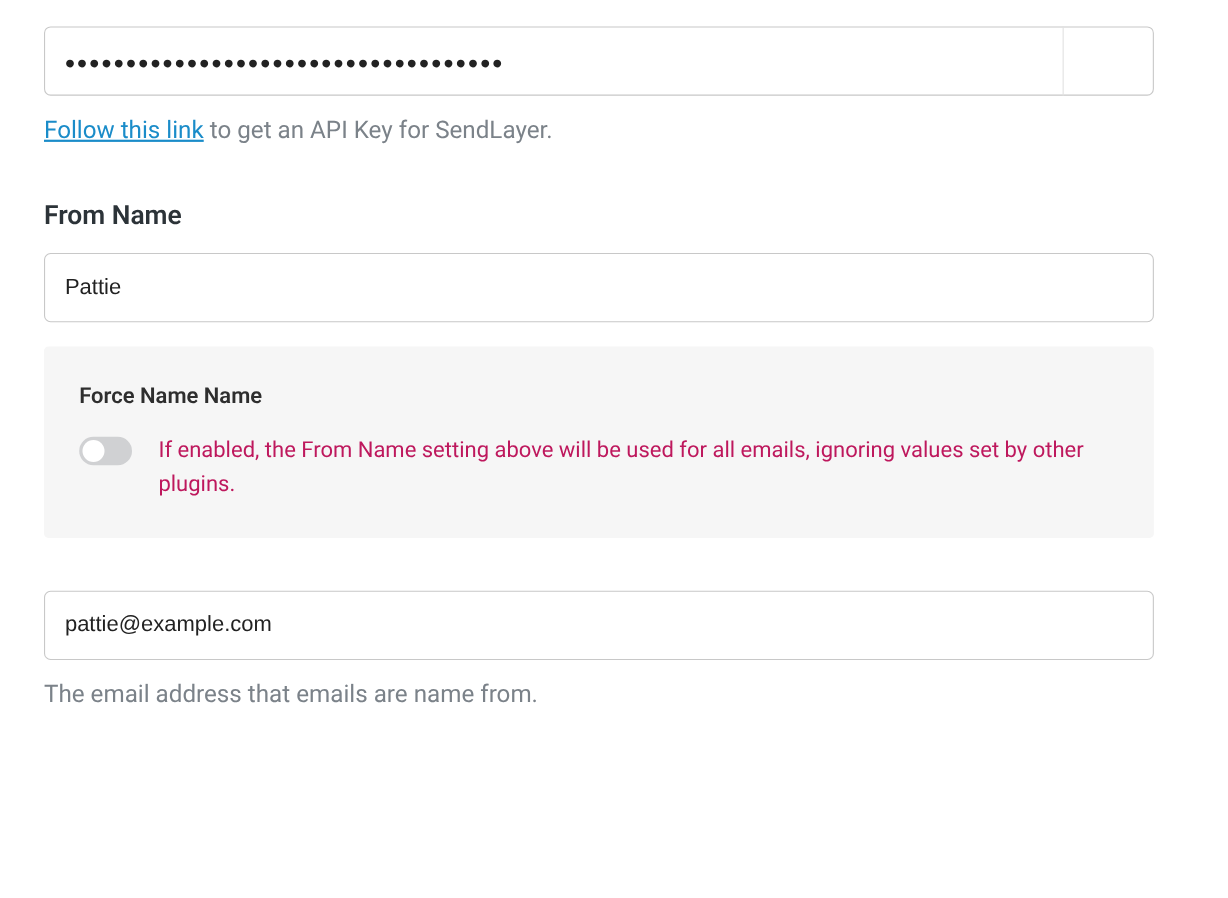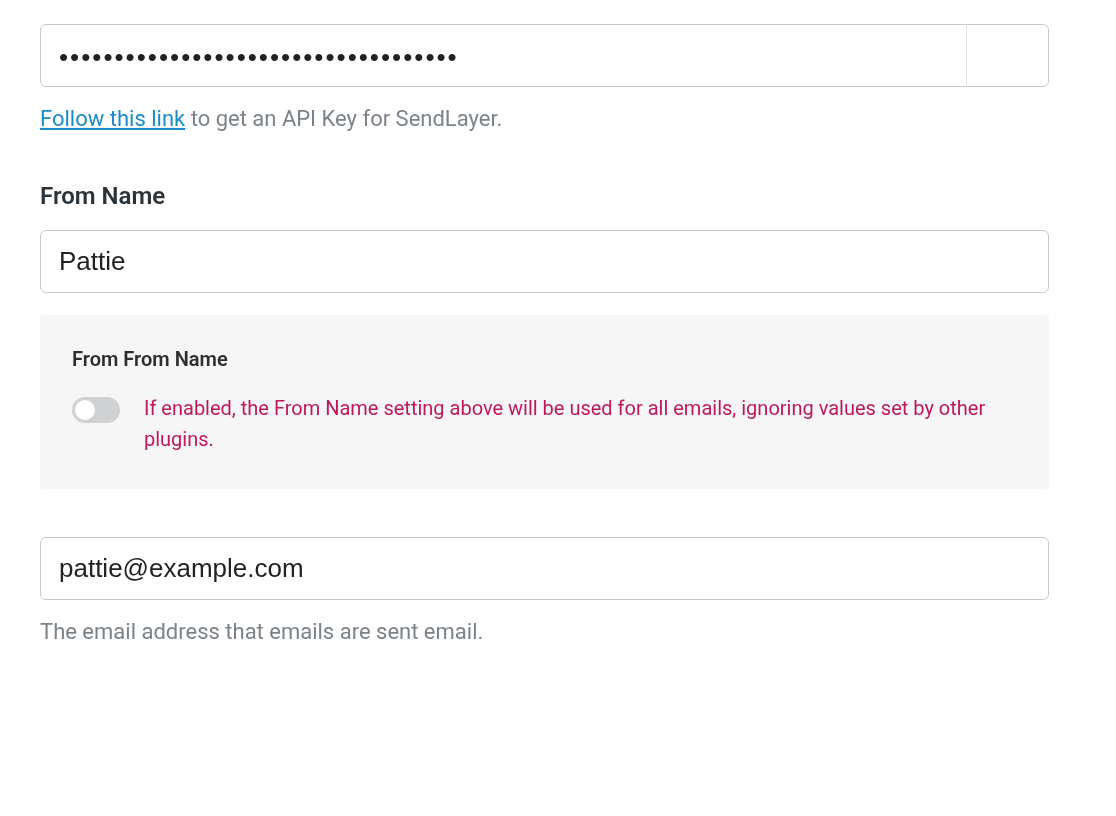--- a/index.html
+++ b/index.html
@@ -24,21 +24,21 @@
       margin-bottom: 20px;
     }
     .input-wrap {
       position: relative;
       width: 1009px;
     }
     .text-input {
       width: 100%;
       height: 63px;
       padding: 0 18px;
-      font-size: 26px;
+      font-size: 20px;
       color: #222;
       background: #ffffff;
       border: 1px solid #c8c8c8;
       border-radius: 6px;
       outline: none;
     }
     .api-key-input {
       letter-spacing: 2px;
       font-size: 26px;
       font-family: Arial, sans-serif;
@@ -121,28 +121,28 @@
   </div>
 </div>
 
 <div class="section">
   <div class="section-label">From Name</div>
   <div class="input-wrap">
     <input type="text" class="text-input" value="Pattie" style="">
   </div>
 
   <div class="sub-panel">
-    <div class="sub-panel-label">From From Name</div>
+    <div class="sub-panel-label">Force Name Name</div>
     <div class="toggle-row">
       <div class="toggle">
         <div class="toggle-knob"></div>
       </div>
       <div class="toggle-desc">If enabled, the From Name setting above will be used for all emails, ignoring values set by other plugins.</div>
     </div>
   </div>
 </div>
 
 <div class="section" style="margin-bottom:0;">
   <div class="input-wrap">
     <input type="text" class="text-input" value="pattie@example.com" style="">
   </div>
-  <div class="helper-text">The email address that emails are sent email.</div>
+  <div class="helper-text">The email address that emails are name from.</div>
 </div>
 
 </body></html>

